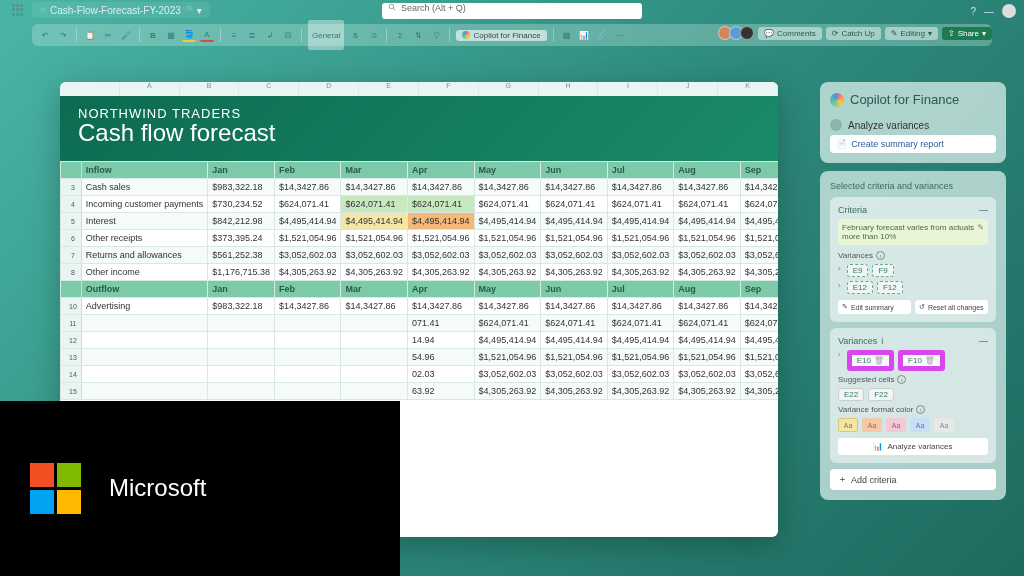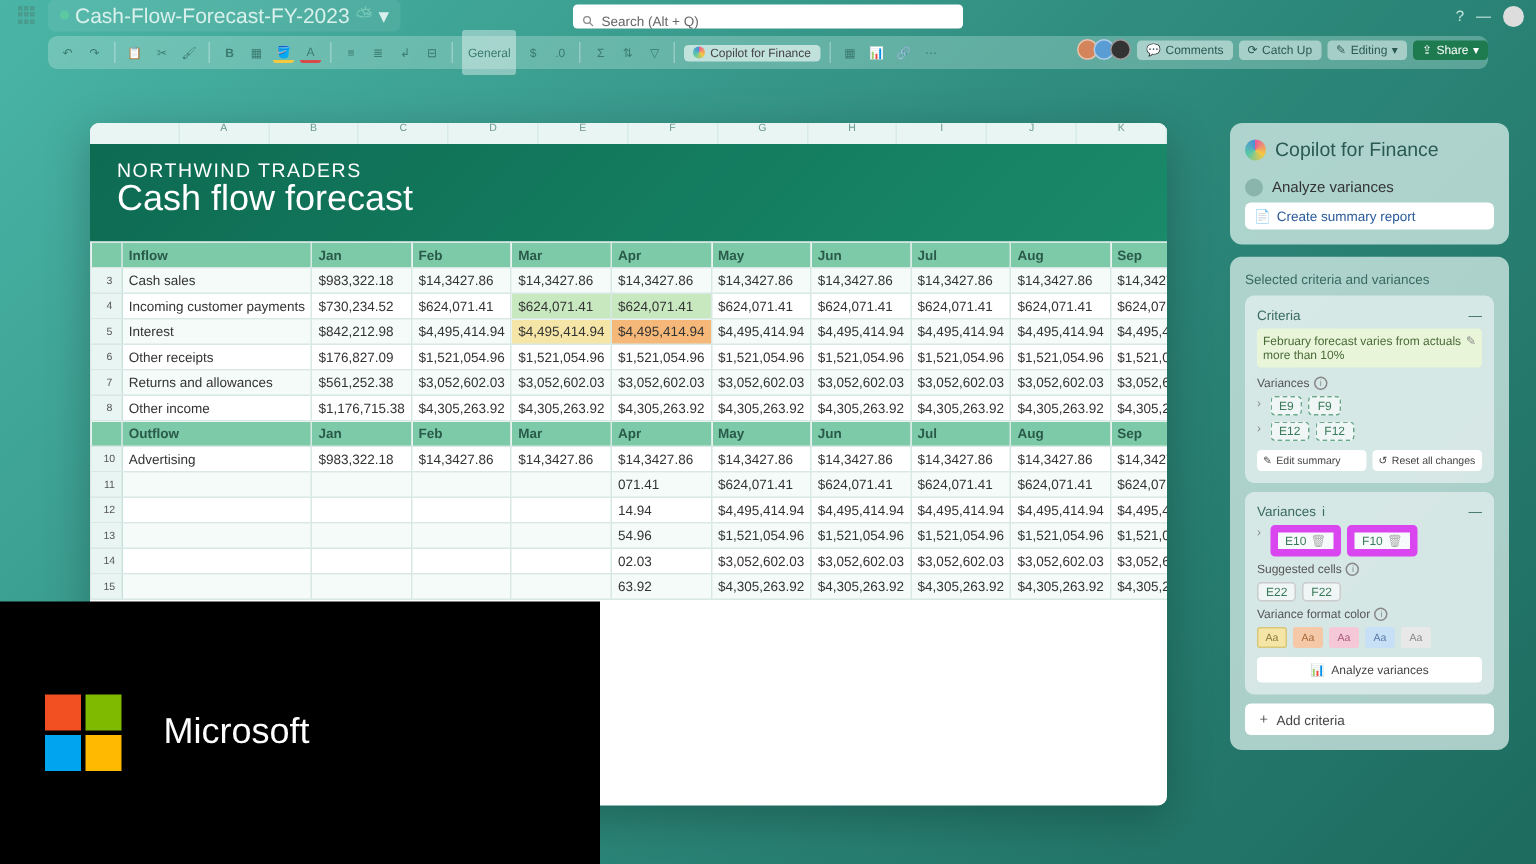--- a/index.html
+++ b/index.html
@@ -1,22 +1,22 @@
 <!DOCTYPE html>
 <html><head>
 <meta charset="utf-8">
 <style>
 *{box-sizing:border-box;margin:0;padding:0;font-family:"Segoe UI",Arial,sans-serif}
 body{background:linear-gradient(135deg,#4ab5a6 0%,#2e8b7d 50%,#1d6b5f 100%);width:1024px;height:576px;overflow:hidden;position:relative;font-size:10px;color:#333}
 .topbar{height:20px;display:flex;align-items:center;padding:0 12px;gap:8px}
 .app-dots{display:flex;gap:1px;flex-wrap:wrap;width:12px;height:12px}
 .app-dots span{width:3px;height:3px;background:#4a9c8f}
-.filetab{background:rgba(255,255,255,.08);border-radius:4px;padding:2px 8px;color:#d9f0ec;font-size:14px;display:flex;align-items:center;gap:4px}
+.filetab{background:rgba(255,255,255,.08);border-radius:4px;padding:2px 8px;color:#d9f0ec;font-size:10px;display:flex;align-items:center;gap:4px}
 .filetab .dot{width:6px;height:6px;border-radius:50%;background:#5dc9a3}
-.searchbar{position:absolute;left:50%;transform:translateX(-50%);top:3px;width:260px;height:16px;background:#fff;border-radius:3px;display:flex;align-items:flex-end;padding:0 6px;font-size:9px;color:#666;gap:4px}
+.searchbar{position:absolute;left:50%;transform:translateX(-50%);top:3px;width:260px;height:16px;background:#fff;border-radius:3px;display:flex;align-items:flex-start;padding:0 6px;font-size:9px;color:#666;gap:4px}
 .searchbar svg{width:9px;height:9px}
 .win-controls{position:absolute;right:8px;top:4px;display:flex;gap:8px;align-items:center}
 .win-controls span{color:#c8e6e0;font-size:10px}
 .avatar-sm{width:14px;height:14px;border-radius:50%;background:#ddd}
 .ribbon{margin:4px 32px 0;height:22px;background:rgba(190,230,222,.35);border-radius:6px;display:flex;align-items:center;padding:0 6px;gap:4px;backdrop-filter:blur(2px)}
 .rbtn{width:14px;height:14px;border-radius:2px;display:flex;align-items:center;justify-content:center;font-size:8px;color:#3a7a6f}
 .rsep{width:1px;height:14px;background:rgba(255,255,255,.3);margin:0 2px}
 .rlabel{font-size:8px;color:#3a7a6f;padding:0 4px;background:rgba(255,255,255,.4);border-radius:2px;height:30px;display:flex;align-items:center}
 .copilot-chip{background:rgba(255,255,255,.6);border-radius:3px;padding:1px 6px;font-size:8px;color:#444;display:flex;align-items:center;gap:3px}
 .copilot-chip .ci{width:8px;height:8px;border-radius:50%;background:conic-gradient(#e85d9a,#f5c842,#5ac8a8,#4a8fd8)}
@@ -232,21 +232,21 @@
           <td class="hl-orange">$4,495,414.94</td>
           <td class="">$4,495,414.94</td>
           <td class="">$4,495,414.94</td>
           <td class="">$4,495,414.94</td>
           <td class="">$4,495,414.94</td>
           <td class="">$4,495,414.94</td>
         </tr>
         <tr class="data">
           <td class="rownum">6</td>
           <td>Other receipts</td>
-          <td class="">$176,827.09</td>
+          <td class="">$373,395.24</td>
           <td class="">$1,521,054.96</td>
           <td class="">$1,521,054.96</td>
           <td class="">$1,521,054.96</td>
           <td class="">$1,521,054.96</td>
           <td class="">$1,521,054.96</td>
           <td class="">$1,521,054.96</td>
           <td class="">$1,521,054.96</td>
           <td class="">$1,521,054.96</td>
         </tr>
         <tr class="data">

